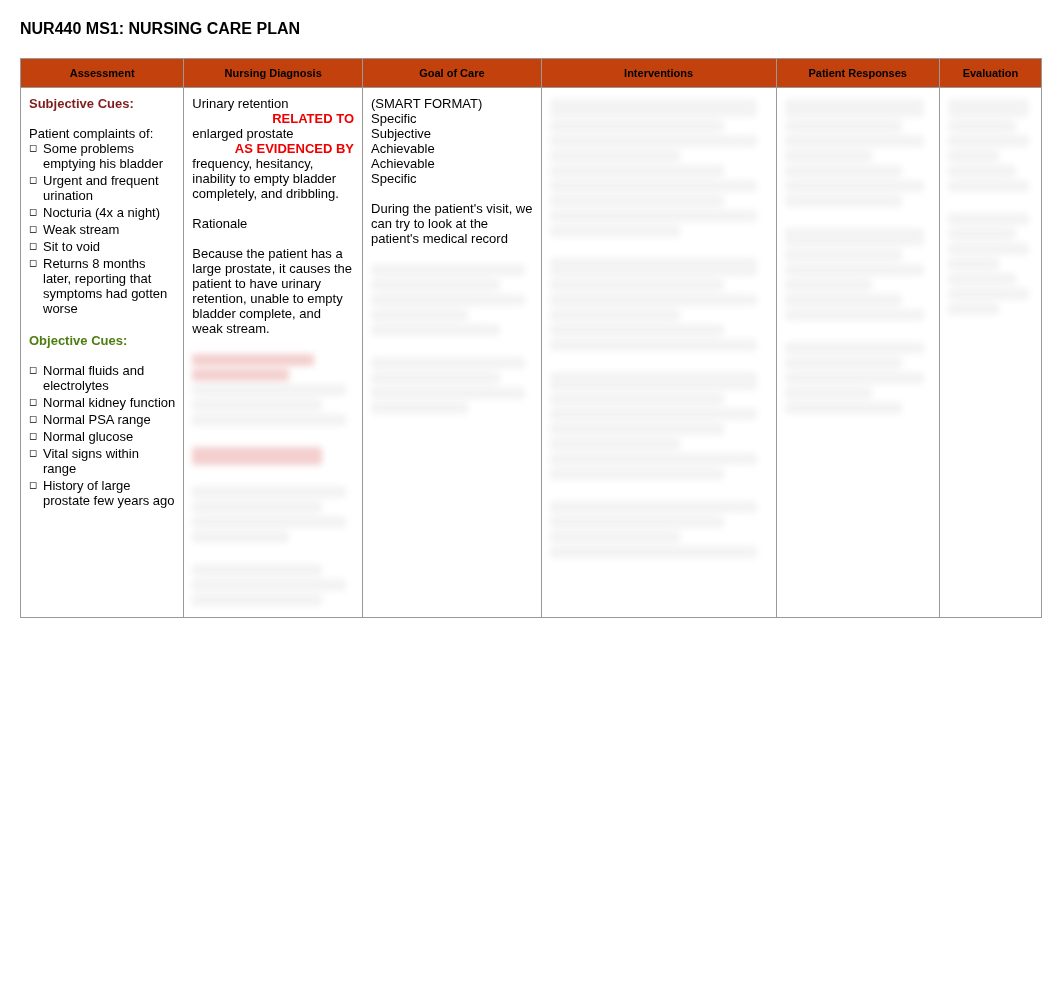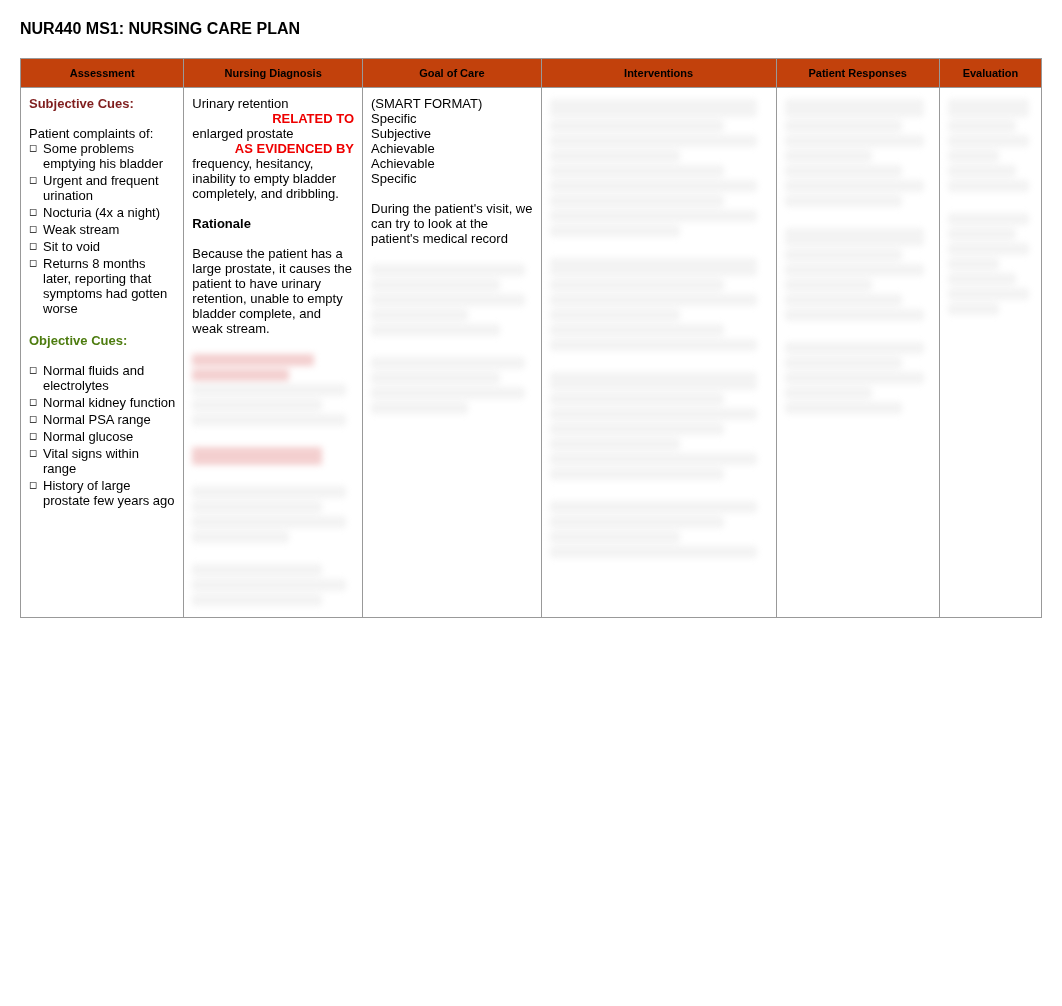--- a/index.html
+++ b/index.html
@@ -130,21 +130,21 @@
         </ul>
       </td>
 
       <td style="width:175px;">
         <div>Urinary retention</div>
         <div class="red-text">RELATED TO</div>
         <div>enlarged prostate</div>
         <div class="red-text">AS EVIDENCED BY</div>
         <div>frequency, hesitancy, inability to empty bladder completely, and dribbling.</div>
         <br>
-        <div style="font-weight:bold;">Rationale</div>
+        <div style="font-weight:normal;">Rationale</div>
         <br>
         <div>Because the patient has a large prostate, it causes the patient to have urinary retention, unable to empty bladder complete, and weak stream.</div>
         <br>
         
         <div class="blurred-section">
           <div class="blurred-red-block medium"></div>
           <div class="blurred-red-block short"></div>
           <div class="blurred-block long"></div>
           <div class="blurred-block medium"></div>
           <div class="blurred-block long"></div>

